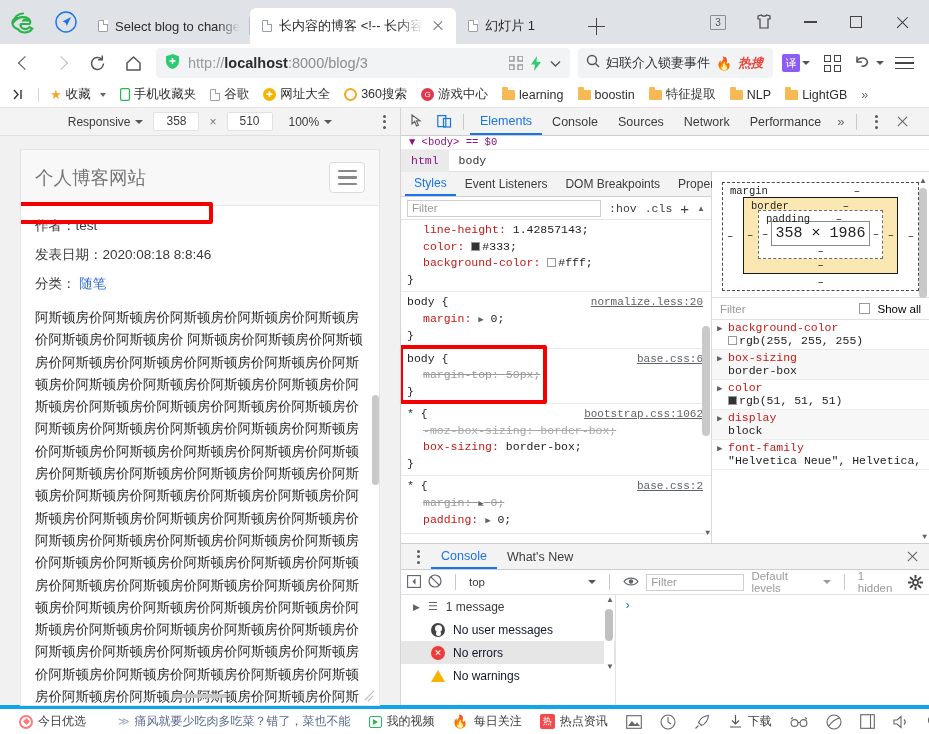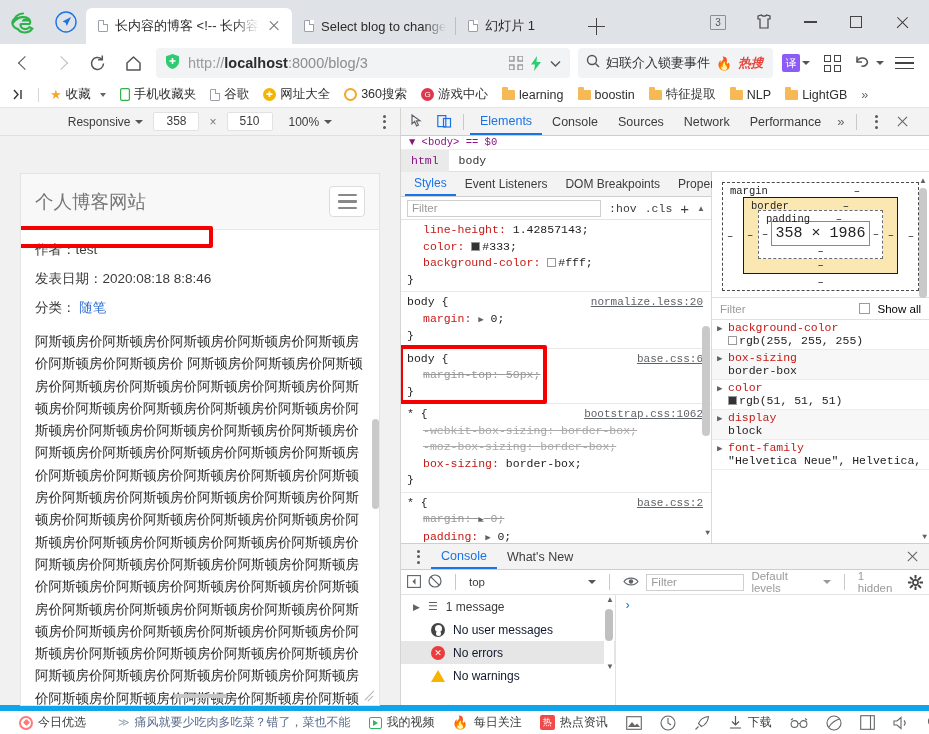--- a/index.html
+++ b/index.html
@@ -111,21 +111,21 @@
   .star { color:#f5a623; font-size:13px; line-height:1; }
   .chev-tiny { width:0;height:0;border-left:3.5px solid transparent;border-right:3.5px solid transparent;border-top:4px solid #666; }
   .page-ic { width:10px;height:12px;border:1.2px solid #9aa0a6;border-radius:1px;flex:none;position:relative;background:#fff;}
   .page-ic::after{content:"";position:absolute;right:-1px;top:-1px;width:4px;height:4px;background:#fff;border-left:1.2px solid #9aa0a6;border-bottom:1.2px solid #9aa0a6;}
   .dotcircle { width:13px;height:13px;border-radius:50%; display:flex;align-items:center;justify-content:center;font-size:8px;color:#fff;flex:none;}
 
   
   .content { flex: 1; display: flex; min-height: 0; background:#f1f1f1; }
 
   
-  .left-pane { width: 400px; display:flex; flex-direction:column; min-width:0; background:#f1f1f1;gap:24px; }
+  .left-pane { width: 400px; display:flex; flex-direction:column; min-width:0; background:#f1f1f1; }
   .device-toolbar {
     height: 28px; background:#f3f3f3; display:flex; align-items:center; justify-content:center;
     gap: 10px; font-size: 12px; color:#3c3c3c; border-bottom:1px solid #e0e0e0; position:relative;
   }
   .dt-select { display:flex; align-items:center; gap:5px; }
   .dt-num {
     background:#fff; border:1px solid #e2e2e2; min-width:46px; height:19px; text-align:center;
     font-size:12px; color:#3c3c3c; line-height:17px; border-radius:2px;
   }
   .dt-x { color:#777; font-size:12px; }
@@ -288,21 +288,21 @@
   .sc-scroll { position:absolute; right:1px; top:0; bottom:0; width:10px; background:#fff; }
   .sc-thumb { position:absolute; top:14px; width:8px; height:32px; background:#c0c0c0; border-radius:4px; right:1px; }
   .console-output { flex:1; padding: 4px 8px; font-family:"Liberation Mono","DejaVu Sans Mono",monospace; font-size:12px; color:#1a73e8; }
   .err-dot { width:14px;height:14px;border-radius:50%;background:#eb3b3b;color:#fff;font-size:9px;display:flex;align-items:center;justify-content:center;flex:none;}
   .warn-tri { width:0;height:0;border-left:7px solid transparent;border-right:7px solid transparent;border-bottom:12px solid #f5b400;flex:none;}
   .user-ic { width:14px;height:14px;border-radius:50%;background:#444;flex:none;position:relative;}
   .user-ic::after{content:"";position:absolute;left:3.5px;top:2.5px;width:7px;height:7px;border-radius:50%;background:#fff;box-shadow:0 5px 0 -1px #fff;}
 
   
   .statusbar {
-    height: 29px; background:#fff; border-top:6px solid #0ea5e9; display:flex; align-items:center;
+    height: 29px; background:#fff; border-top:4px solid #0ea5e9; display:flex; align-items:center;
     padding: 0 10px; gap: 0; font-size: 12px; color:#3c3c3c; flex:none; white-space:nowrap; overflow:hidden;
   }
   .sb-item { display:flex; align-items:center; gap:5px; padding: 0 9px; }
   .sb-news { color:#5b6b8c; }
   .heart-ic { width:14px;height:14px;border-radius:50%;border:2px solid #ff7a7a;display:flex;align-items:center;justify-content:center;}
   .heart-ic::after{content:"";width:5px;height:5px;background:#ff7a7a;border-radius:1px;transform:rotate(45deg);}
   .flame { color:#ff6a3d; font-size:13px; }
   .play-ic { width:13px;height:12px;border:1.4px solid #2eb85c;border-radius:2px;display:flex;align-items:center;justify-content:center;}
   .play-ic::after{content:"";width:0;height:0;border-left:5px solid #2eb85c;border-top:3.5px solid transparent;border-bottom:3.5px solid transparent;margin-left:1px;}
   .hot-sq { width:15px;height:15px;background:#f04a4a;border-radius:2px;color:#fff;font-size:9px;display:flex;align-items:center;justify-content:center;}
@@ -319,29 +319,29 @@
         <path d="M11.8 12.6h7.6c-.2-1.8-1.7-3-3.8-3s-3.6 1.2-3.8 3z" fill="#2db34a"></path>
       </svg>
     </div>
     <div class="brand-nav">
       <svg width="22" height="22" viewBox="0 0 22 22">
         <circle cx="11" cy="11" r="10" fill="none" stroke="#1a73e8" stroke-width="1.4"></circle>
         <path d="M16 6 L7.5 10.6 L10.6 11.8 L11.8 15 Z" fill="#1a73e8"></path>
       </svg>
     </div>
 
+    <div class="tab">
+      <span class="page-ic pageicon"></span>
+      <span class="tablabel">Select blog to change</span>
+      <span class="tabsep"></span>
+    </div>
     <div class="tab active">
       <span class="page-ic pageicon"></span>
       <span class="tablabel">长内容的博客 &lt;!-- 长内容</span>
       <span class="tabclose"></span>
-    </div>
-    <div class="tab">
-      <span class="page-ic pageicon"></span>
-      <span class="tablabel">Select blog to change</span>
-      <span class="tabsep"></span>
     </div>
     <div class="tab">
       <span class="page-ic pageicon"></span>
       <span class="tablabel">幻灯片 1</span>
     </div>
     <div class="newtab">
       <span class="plus"></span>
     </div>
     <div class="spacer"></div>
     <div class="winbtns">
@@ -648,21 +648,20 @@
                 <div class="decl struck"><span>margin-top</span>: <span class="pv">50px;</span></div>
                 <div class="brace">}</div>
                 <div class="redbox" style="left:-2px; top:-4px; width:148px; height:59px;"></div>
               </div>
 
               <div class="rule">
                 <div class="rule-head">
                   <span class="sel">* {</span>
                   <span class="origin">bootstrap.css:1062</span>
                 </div>
-                <div class="decl dim"><span>-webkit-box-sizing</span>: <span>border-box;</span></div>
                 <div class="decl dim"><span>-moz-box-sizing</span>: <span>border-box;</span></div>
                 <div class="decl"><span>box-sizing</span>: <span class="pv">border-box;</span></div>
                 <div class="brace">}</div>
               </div>
 
               <div class="rule">
                 <div class="rule-head">
                   <span class="sel">* {</span>
                   <span class="origin">base.css:2</span>
                 </div>

